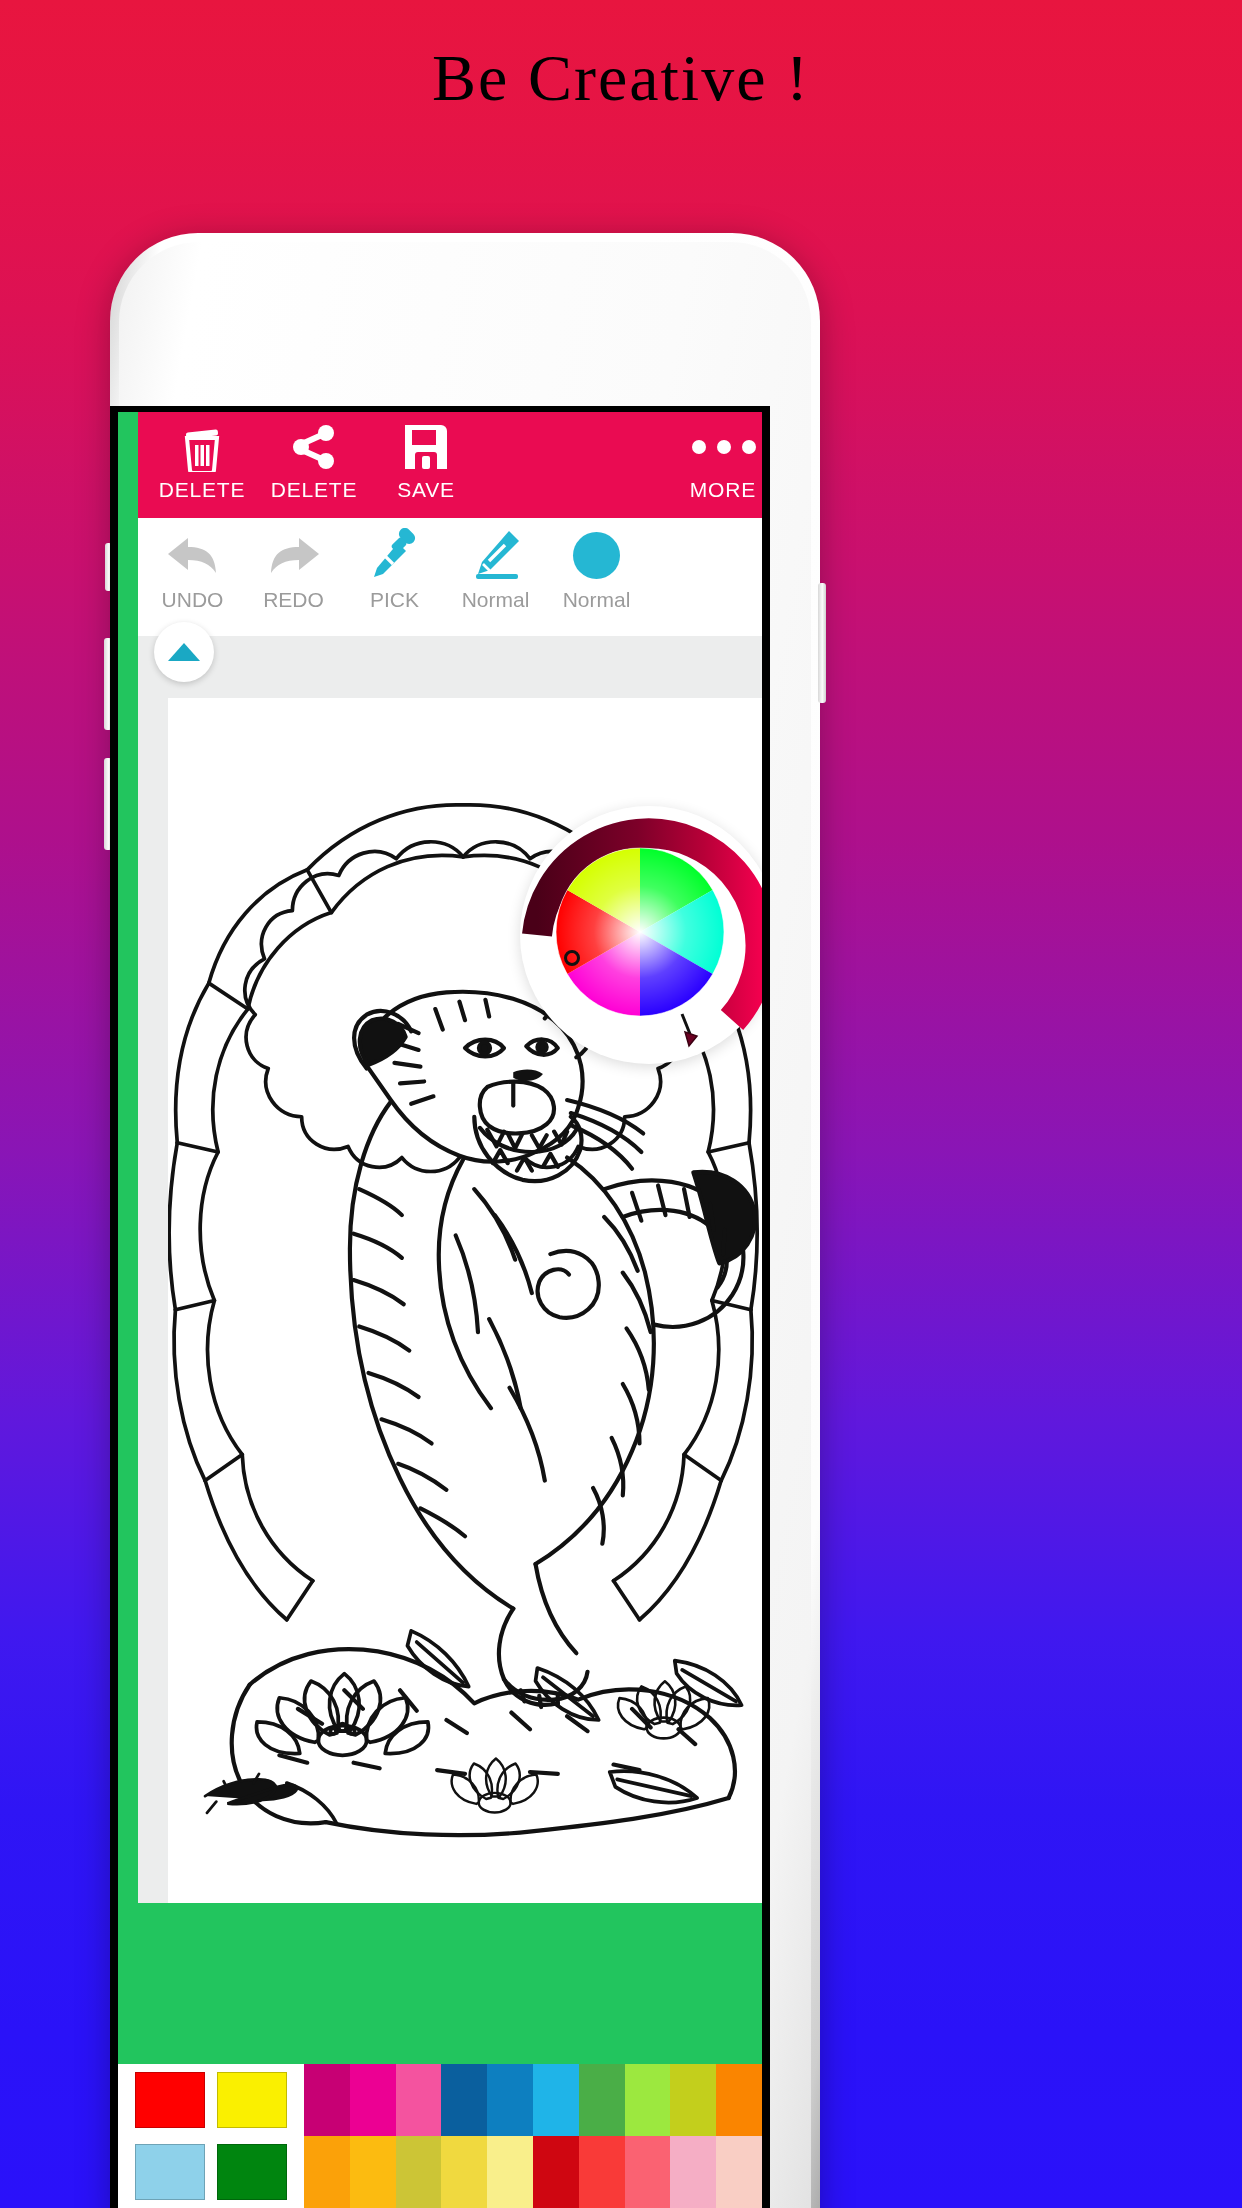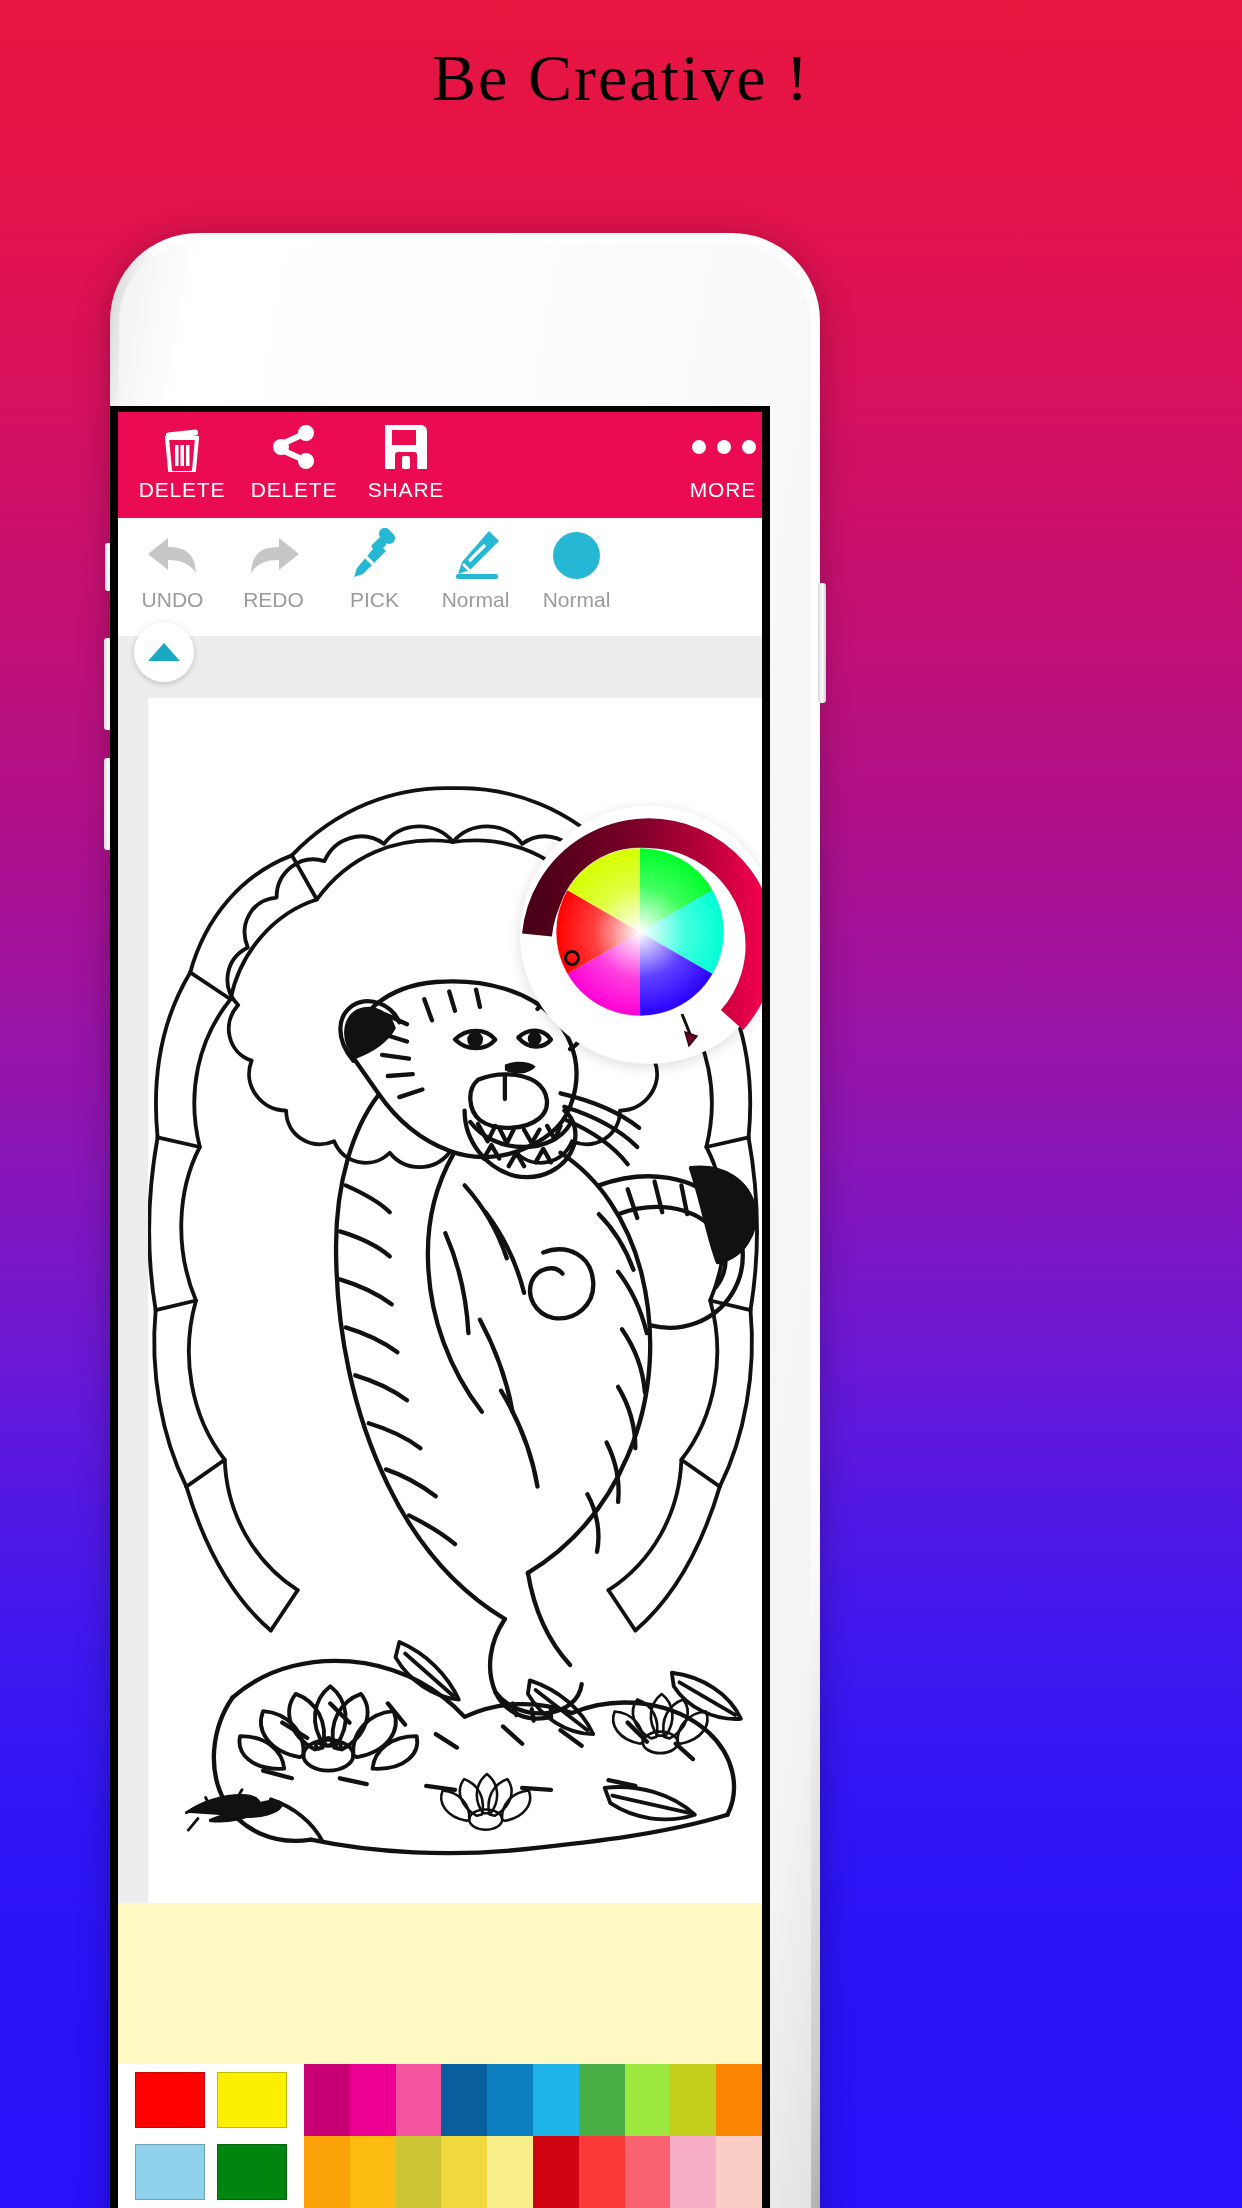--- a/index.html
+++ b/index.html
@@ -107,22 +107,23 @@
     width: 660px;
     height: 1802px;
     background: #000;
     padding: 6px 8px 0 8px;
     overflow: hidden;
   }
   .screen-content {
     position: relative;
     width: 100%;
     height: 100%;
-    background: #fef9c3;
+    background: #22c55e;
     overflow: hidden;
+    padding-left: 20px;
   }
 
   
   .actionbar {
     position: relative;
     height: 106px;
     background: #ea0b52;
     display: flex;
     align-items: flex-start;
     padding-top: 10px;
@@ -301,21 +302,21 @@
 
       <div class="act-item save">
         <span class="act-ico">
           <svg width="48" height="50" viewBox="0 0 48 50">
             <path d="M3 3 h36 a6 6 0 0 1 6 6 v38 h-42 z" fill="#fff"></path>
             <rect x="10" y="8" width="24" height="15" fill="#ea0b52"></rect>
             <path d="M13 47 v-14 a3 3 0 0 1 3 -3 h16 a3 3 0 0 1 3 3 v14 z" fill="#ea0b52"></path>
             <rect x="20" y="34" width="8" height="13" rx="2" fill="#fff"></rect>
           </svg>
         </span>
-        <span class="act-label">SHARE</span>
+        <span class="act-label">SAVE</span>
       </div>
 
       <div class="act-item more">
         <span class="dots">
             <i></i>
             <i></i>
             <i></i>
           </span>
         <span class="act-label">MORE</span>
       </div>

